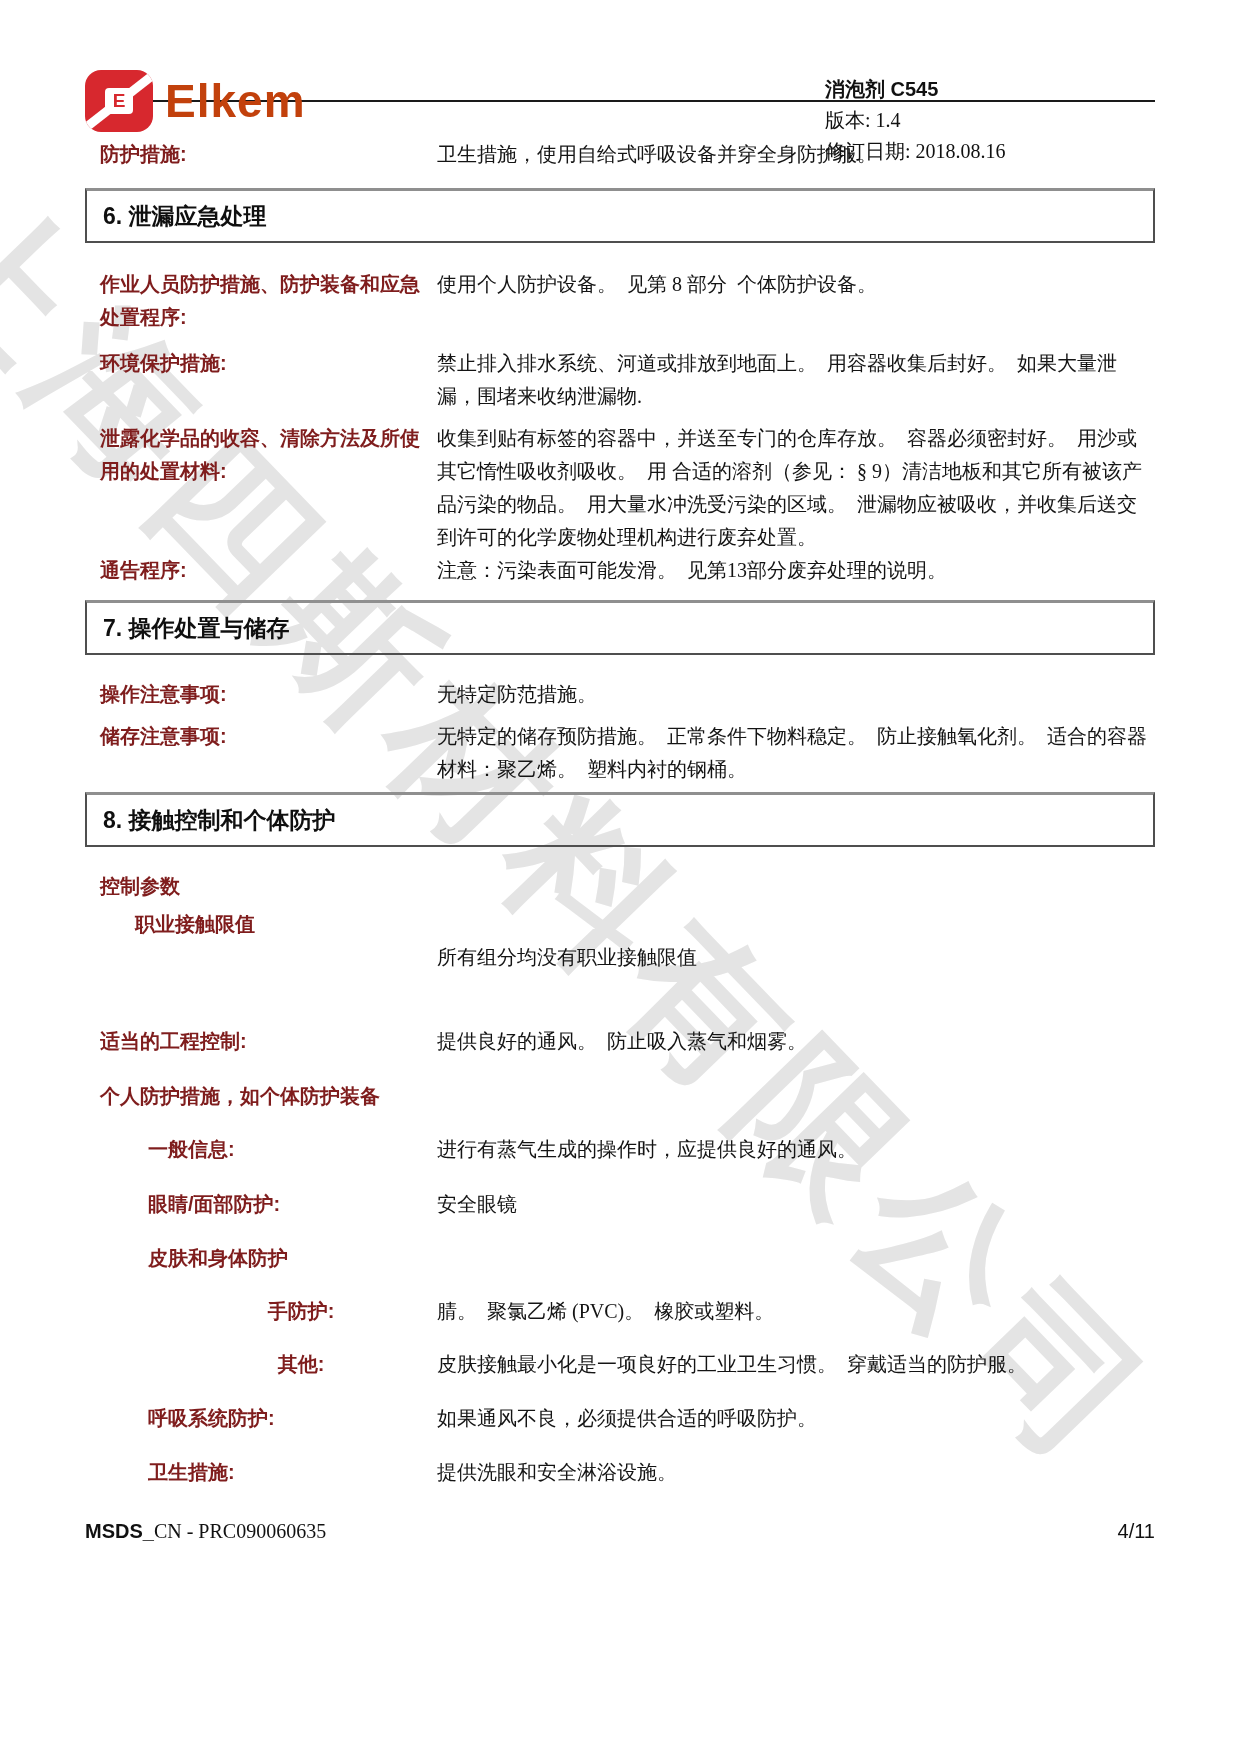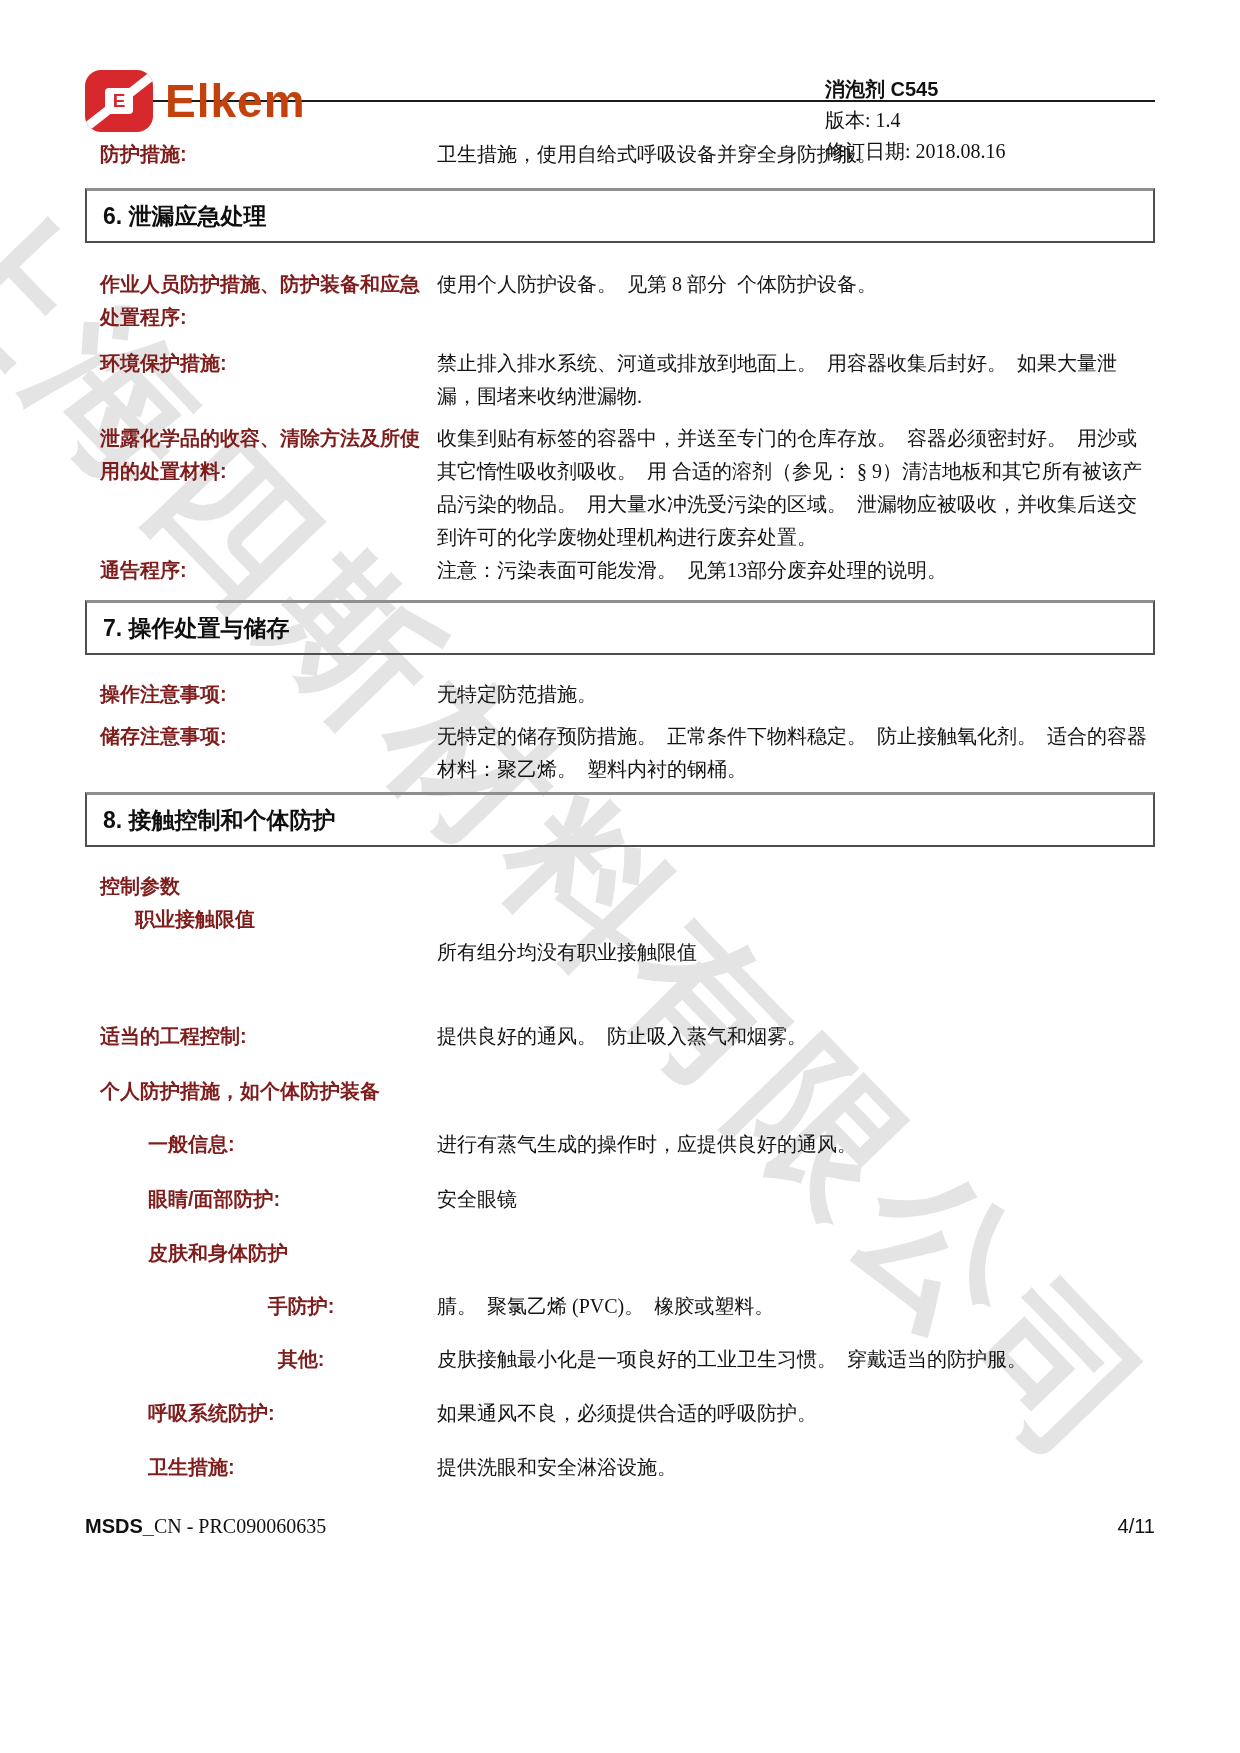--- a/index.html
+++ b/index.html
@@ -192,21 +192,21 @@
       <div class="lab">储存注意事项:</div>
       <div class="val">无特定的储存预防措施。  正常条件下物料稳定。  防止接触氧化剂。  适合的容器材料：聚乙烯。  塑料内衬的钢桶。</div>
     </div>
 
     <div class="sec" style="margin-top:6px">8. 接触控制和个体防护</div>
 
     <div class="row" style="margin-top:23px">
       <div class="lab">控制参数</div>
     </div>
 
-    <div class="row" style="">
+    <div class="row" style="margin-top:5px">
       <div class="lab ind1">职业接触限值</div>
     </div>
 
     <div class="row" style="margin-top:0">
       <div class="lab"></div>
       <div class="val">所有组分均没有职业接触限值</div>
     </div>
 
     <div class="row" style="margin-top:51px">
       <div class="lab">适当的工程控制:</div>

